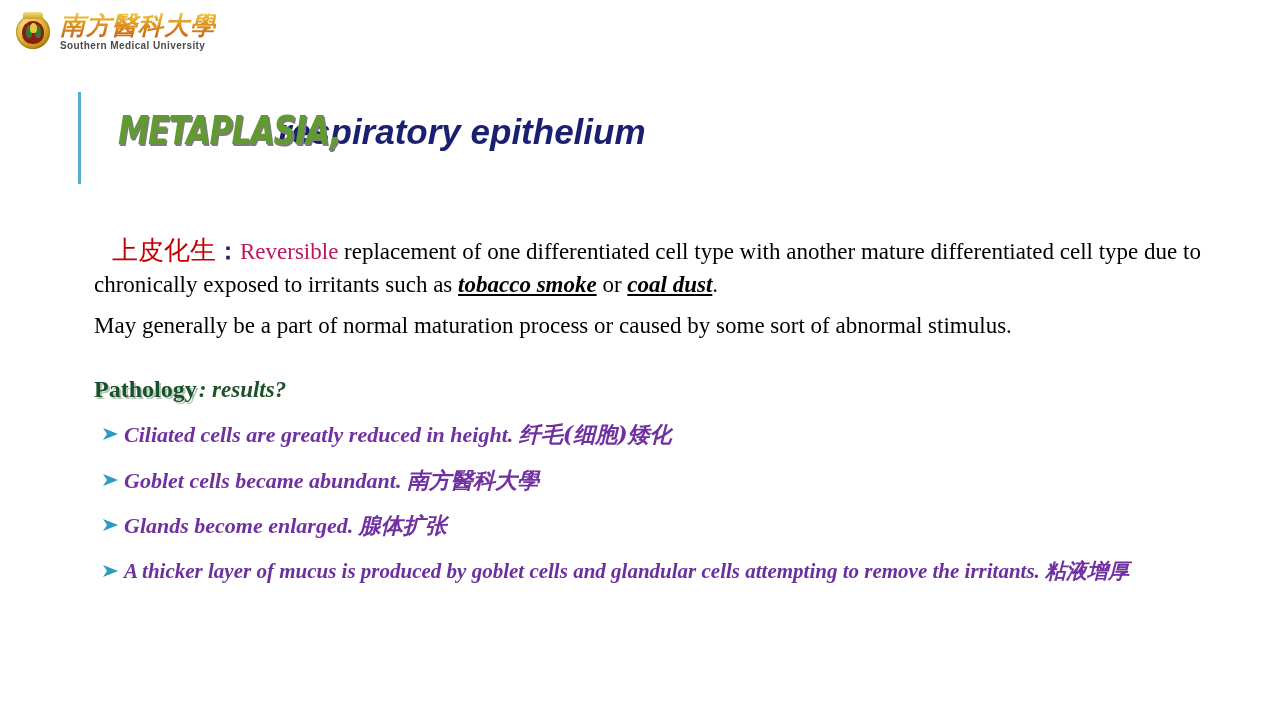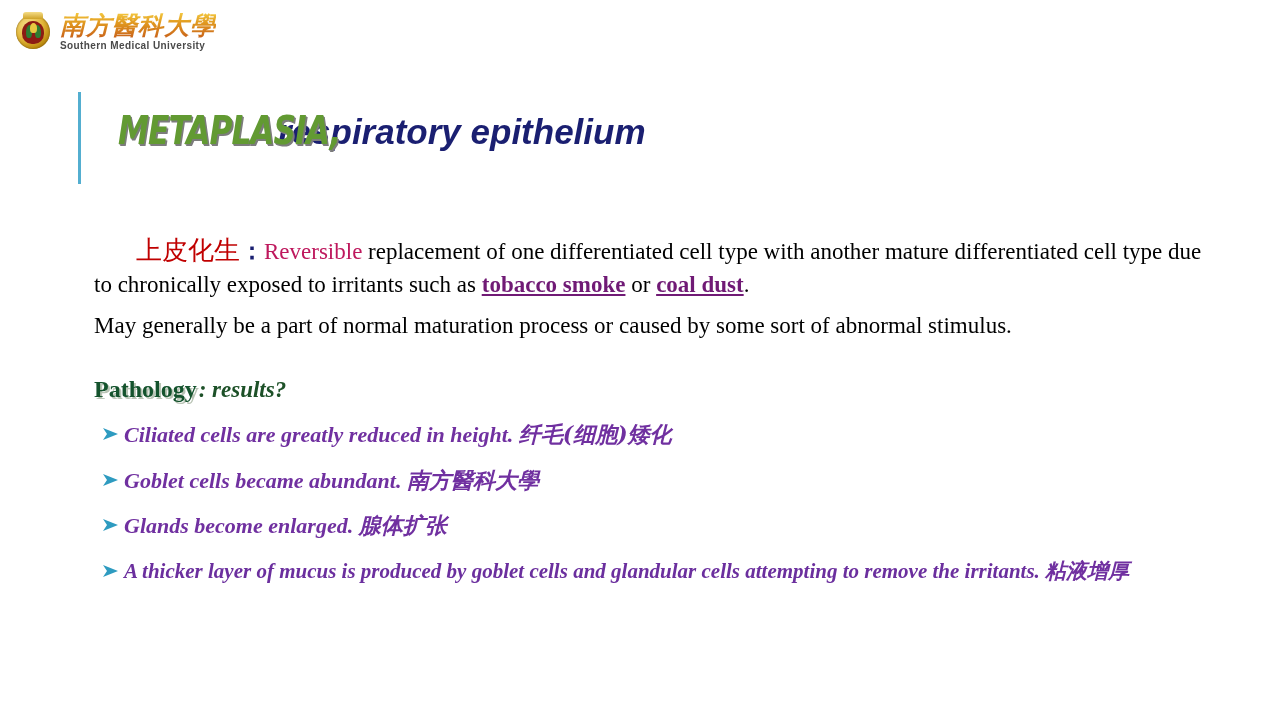--- a/index.html
+++ b/index.html
@@ -166,34 +166,34 @@
     font-family: "Liberation Serif", "DejaVu Serif", serif;
     font-size: 23px;
     color: #000000;
     line-height: 1.43;
     text-align: left;
   }
   .cn-red {
     font-family: "DejaVu Sans", "Liberation Sans", sans-serif;
     color: #c00000;
     font-size: 26px;
-    margin-left: 24px;
   }
   .colon-navy {
     color: #1a1f71;
     font-weight: bold;
     font-size: 24px;
   }
   .navy-bold {
     color: #be185d;
     font-weight: normal;
   }
   .red-em {
-    color: #701a75;
-    font-weight: bold;
+    color: #000000;
+    font-weight: bold;
+    font-style: italic;
     text-decoration: underline;
   }
   #para-indent {
     text-indent: 18px;
   }
   #para2 {
     margin-top: 8px;
   }
 
   

